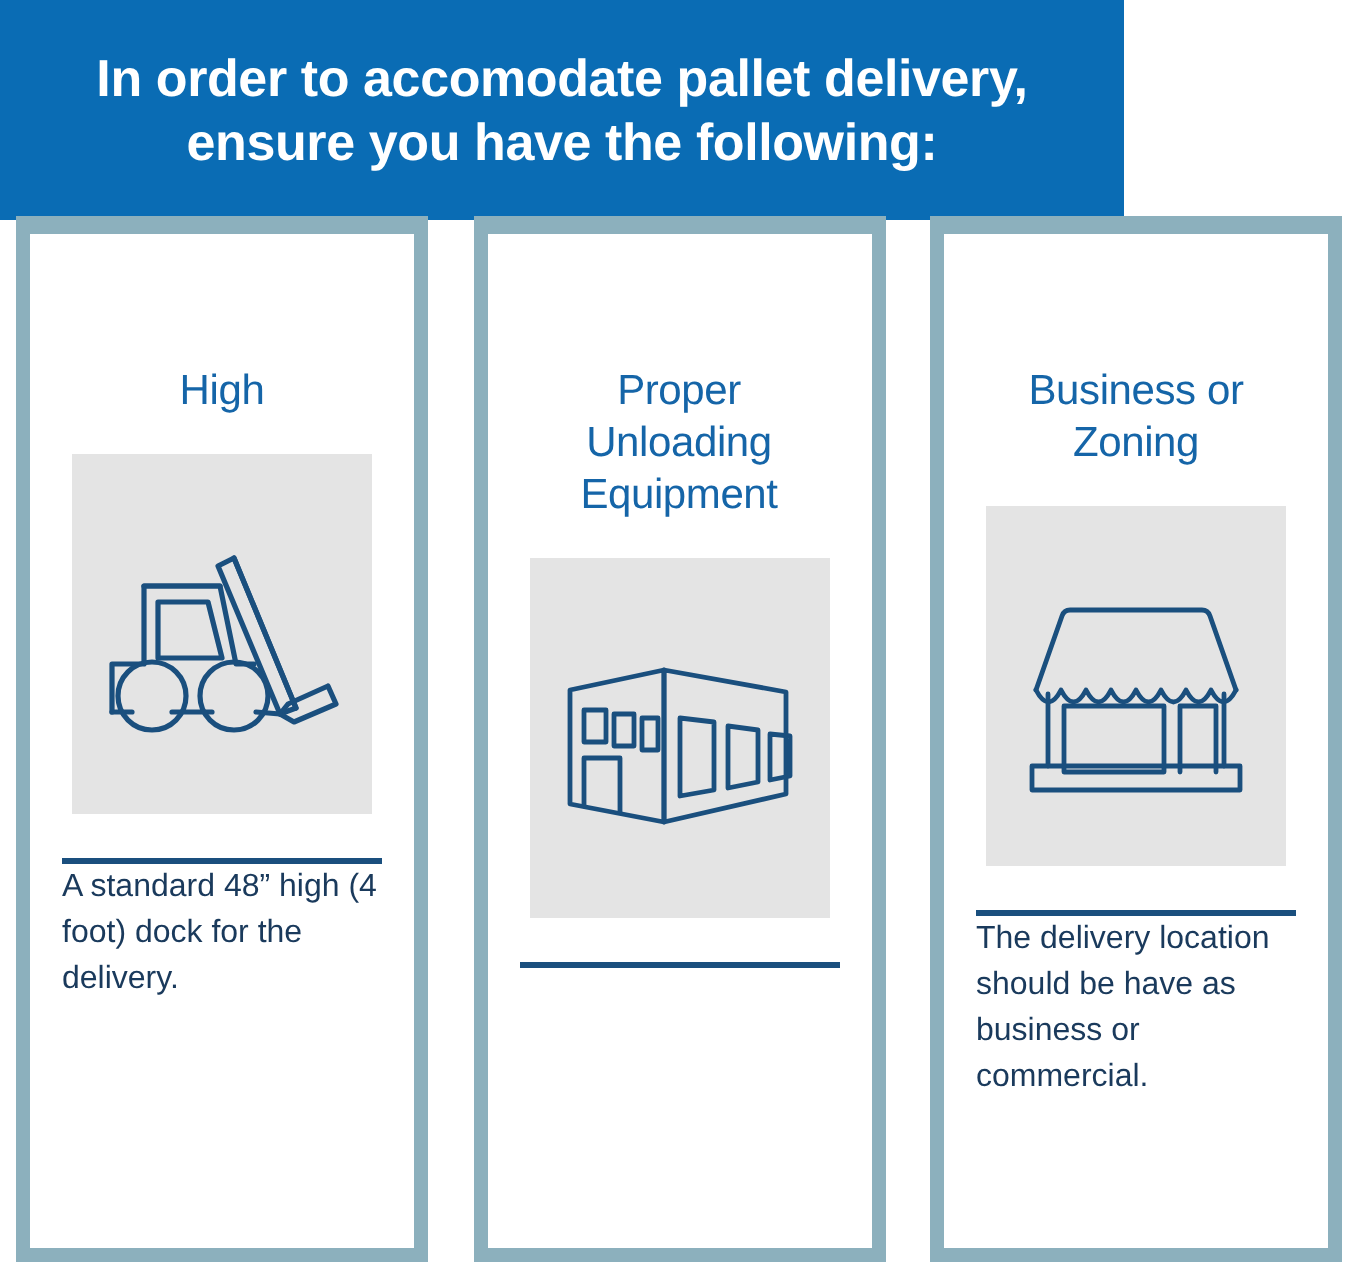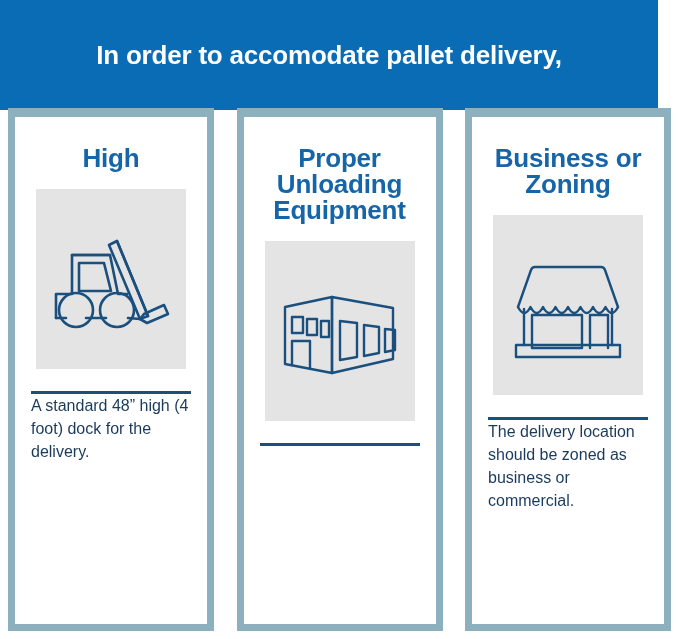--- a/index.html
+++ b/index.html
@@ -20,21 +20,21 @@
     height: 639px;
     background: #ffffff;
     box-sizing: border-box;
   }
 
   
   .header {
     position: absolute;
     left: 0;
     top: 0;
-    width: 658px;
+    width: 562px;
     height: 110px;
     background: #0a6cb4;
     display: flex;
     flex-direction: column;
     align-items: center;
     justify-content: center;
     box-sizing: border-box;
     padding: 0 14px;
   }
   .header-line {
@@ -79,25 +79,25 @@
     background: #ffffff;
     display: flex;
     flex-direction: column;
     align-items: center;
     box-sizing: border-box;
     padding: 0 10px;
   }
 
   .panel-title {
     color: #1565a8;
-    font-weight: bold;
-    font-size: 26px;
+    font-weight: normal;
+    font-size: 21px;
     line-height: 26px;
     text-align: center;
-    margin-top: 28px;
+    margin-top: 66px;
     letter-spacing: -0.2px;
   }
 
   .icon-box {
     width: 150px;
     height: 180px;
     background: #e4e4e4;
     margin-top: 18px;
     display: flex;
     align-items: center;
@@ -125,20 +125,21 @@
     margin-top: 0;
   }
 </style>
 </head>
 <body>
 
 <div id="infographic">
 
   <div class="header">
     <div class="header-line">In order to accomodate pallet delivery,</div>
+    <div class="header-line">ensure you have the following:</div>
   </div>
 
   <div class="columns">
 
     <div class="panel">
       <div class="panel-inner">
         <div class="panel-title">
           <div>High</div>
         </div>
 
@@ -225,18 +226,18 @@
 
               <path d="M85 103 L85 70 L103 70 L103 103"></path>
 
               <rect x="11" y="100" width="104" height="12"></rect>
             </g>
           </svg>
         </div>
 
         <div class="divider"></div>
 
-        <div class="panel-body">The delivery location should be zoned as business or commercial.</div>
+        <div class="panel-body">The delivery location should be have as business or commercial.</div>
       </div>
     </div>
 
   </div>
 </div>
 
 </body></html>

